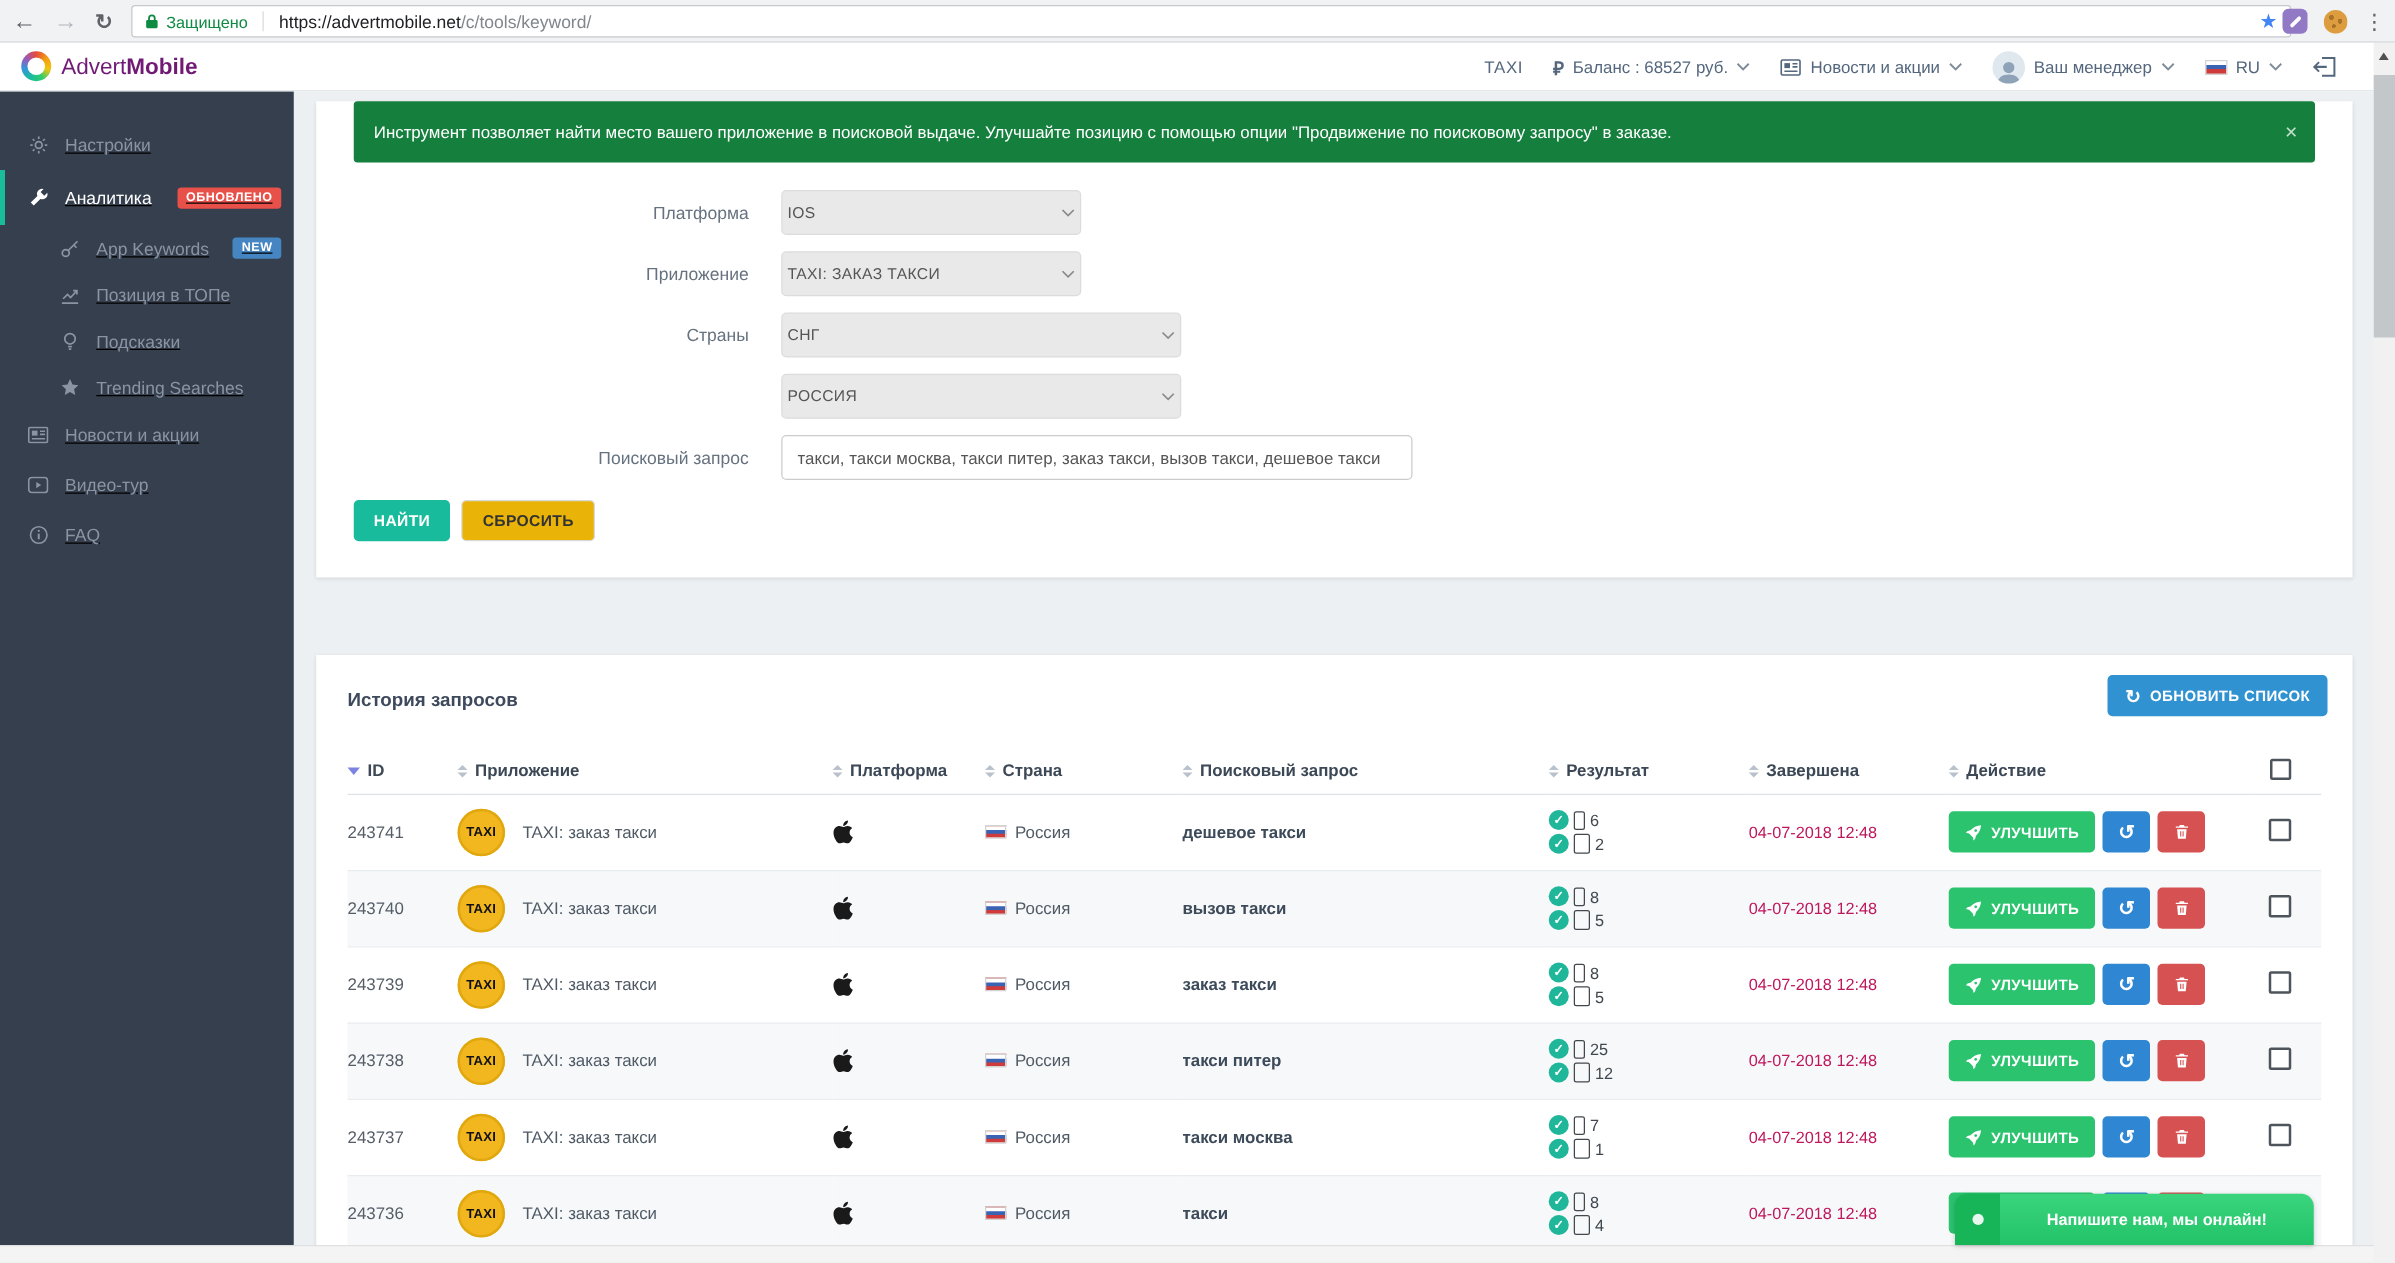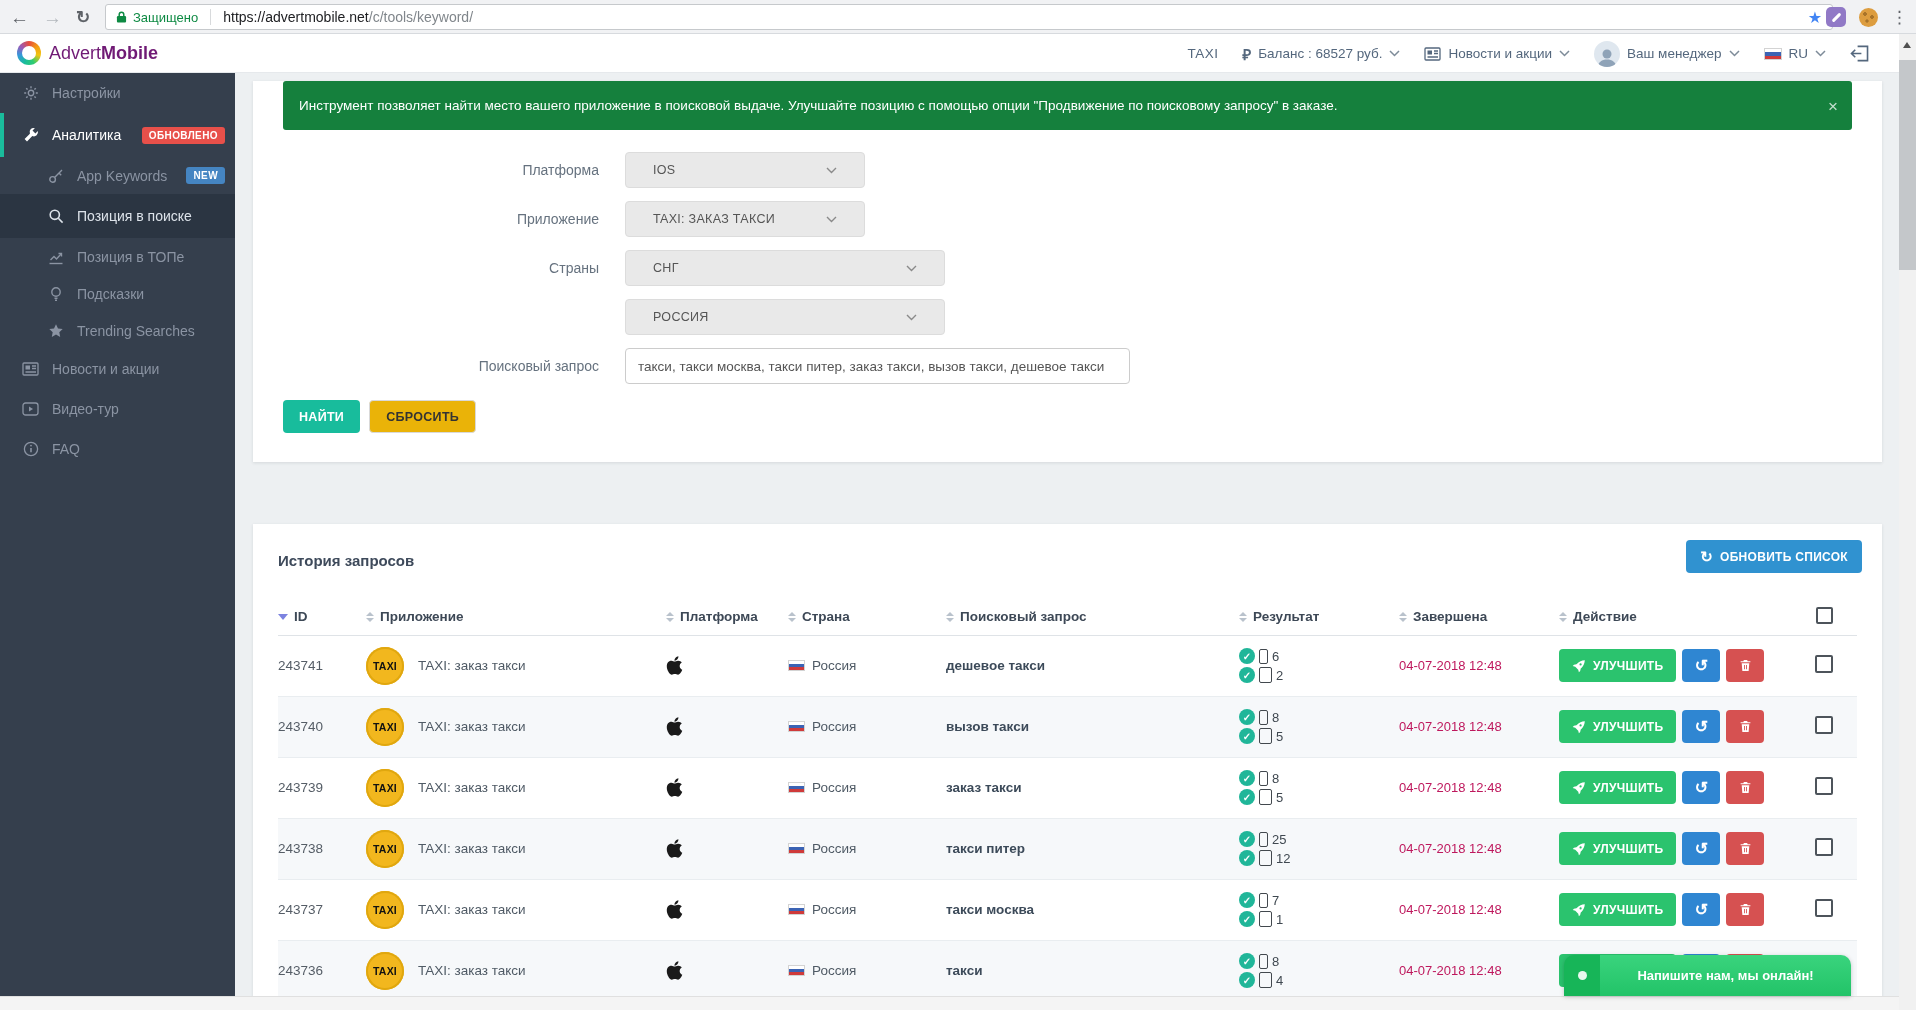--- a/index.html
+++ b/index.html
@@ -35,21 +35,21 @@
   .brand-text b { font-weight:700; }
   .header-menu { position:absolute; right:30px; top:0; height:39px; display:flex; align-items:center; gap:24px; color:#54677d; font-size:13.5px; }
   .hm-item { display:flex; align-items:center; gap:7px; cursor:pointer; white-space:nowrap; }
   .hm-static { cursor:default; letter-spacing:0.5px; }
   .rub { font-weight:bold; font-size:15px; }
   .avatar { width:26px; height:26px; border-radius:50%; background:#dfe7ef; overflow:hidden; display:flex; align-items:flex-end; justify-content:center; }
   .flag { width:18px; height:12px; border:1px solid #d3d3d3; background:linear-gradient(to bottom,#fff 33%,#3b63b4 33%,#3b63b4 66%,#cf3a3a 66%); display:inline-block; }
   .flag.small { width:17px; height:11px; }
 
   
-  .sidebar { position:absolute; left:0; top:73px; bottom:14px; width:235px; background:#353f4d; padding-top:0; z-index:30; }
+  .sidebar { position:absolute; left:0; top:73px; bottom:14px; width:235px; background:#353f4d; padding-top:23px; z-index:30;text-decoration:underline; }
   .side-item { height:40px; display:flex; align-items:center; padding-left:22px; padding-right:10px; color:#8b94a3; font-size:14px; position:relative; cursor:pointer; }
   .side-item.sub { padding-left:47px; height:37px; }
   .side-item .s-ico { width:17px; height:17px; margin-right:13px; flex:0 0 auto; display:flex; align-items:center; justify-content:center; }
   .side-item.section-open { color:#ffffff; height:44px; }
   .side-item.section-open::before { content:""; position:absolute; left:0; top:0; bottom:0; width:4px; background:#1abc9c; }
   .side-item.current { background:#2b3542; color:#dde3ea; height:44px; }
   .side-badge { margin-left:auto; font-size:10px; font-weight:bold; color:#fff; border-radius:3px; padding:3px 7px; letter-spacing:.4px; }
   .badge-red { background:#e8504a; }
   .badge-blue { background:#4585c2; }
 
@@ -57,21 +57,21 @@
   .main { position:absolute; left:235px; top:73px; right:17px; bottom:14px; overflow:hidden; padding-left:18px; }
   .panel { width:1629px; background:#fff; box-shadow:0 1px 3px rgba(40,50,60,.12); }
   .panel-form { padding-bottom:29px; }
 
   .banner { margin:8px 30px 0 30px; height:49px; background:#15803d; border-radius:3px; color:#fff; font-size:13.5px; display:flex; align-items:center; padding:0 44px 0 16px; position:relative; }
   .banner-close { position:absolute; right:14px; top:50%; transform:translateY(-50%); color:rgba(255,255,255,.75); font-size:17px; cursor:pointer; line-height:1; }
 
   .form-area { margin-top:22px; }
   .form-row { display:flex; align-items:center; height:36px; margin-bottom:13px; }
   .f-label { width:372px; text-align:right; padding-right:26px; color:#66727f; font-size:14px; }
-  .select { height:36px; background:#e9e9e9; border:1px solid #dcdcdc; border-radius:4px; display:flex; align-items:center; padding:0 27px; color:#555; font-size:12.5px; letter-spacing:.3px; cursor:pointer; }
+  .select { height:36px; background:#e9e9e9; border:1px solid #dcdcdc; border-radius:4px; display:flex; align-items:center; padding:0 4px; color:#555; font-size:12.5px; letter-spacing:.3px; cursor:pointer; }
   .select .sel-val { flex:1; }
   .sel-w240 { width:240px; }
   .sel-w320 { width:320px; }
   .chev { width:11px; height:7px; flex:0 0 auto; }
   .text-input { width:505px; height:36px; border:1px solid #ccc; border-radius:4px; padding:0 12px; font-size:13.5px; color:#555; font-family:"Liberation Sans",sans-serif; outline:none; }
   .btn-row { margin:16px 0 0 30px; display:flex; gap:9px; }
   .btn { height:33px; border:none; border-radius:4px; font-size:12.5px; font-weight:bold; font-family:"Liberation Sans",sans-serif; cursor:pointer; letter-spacing:.3px; }
   .btn-find { background:#18bc9c; color:#fff; padding:0 16px; }
   .btn-reset { background:#eab308; color:#333; padding:0 16px; border:1px solid #d9d9d9; }
 
@@ -231,29 +231,20 @@
   </div>
   <div class="side-item sub">
     <span class="s-ico">
       <svg width="16" height="16" viewBox="0 0 16 16" fill="none" stroke="currentColor" stroke-width="1.4">
           <circle cx="4.6" cy="11.4" r="2.8"></circle>
           <path d="M6.8 9.2L14 2M11 5l2.2 2.2"></path>
         </svg>
     </span>
     <span>App Keywords</span>
     <span class="side-badge badge-blue">NEW</span>
-  </div>
-  <div class="side-item sub current">
-    <span class="s-ico">
-      <svg width="16" height="16" viewBox="0 0 16 16" fill="none" stroke="currentColor" stroke-width="1.6">
-          <circle cx="6.8" cy="6.8" r="4.6"></circle>
-          <path d="M10.3 10.3L14.6 14.6"></path>
-        </svg>
-    </span>
-    <span>Позиция в поиске</span>
   </div>
   <div class="side-item sub">
     <span class="s-ico">
       <svg width="16" height="16" viewBox="0 0 16 16" fill="none" stroke="currentColor" stroke-width="1.4">
           <path d="M1.5 14.5h13"></path>
           <path d="M2.5 11l3.5-3.5 2.5 2.5 5-5.5"></path>
           <path d="M13.5 7.5v-3h-3"></path>
         </svg>
     </span>
     <span>Позиция в ТОПе</span>

